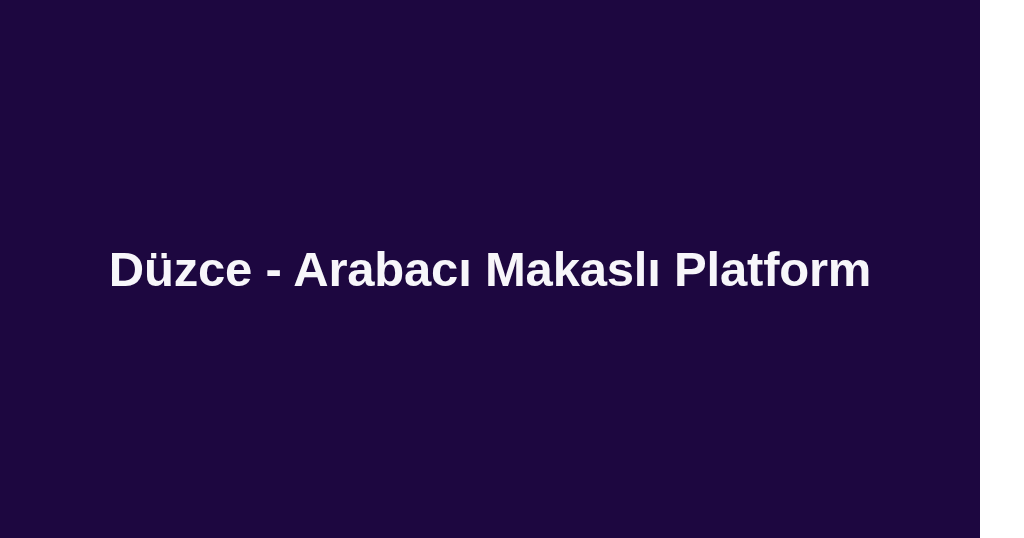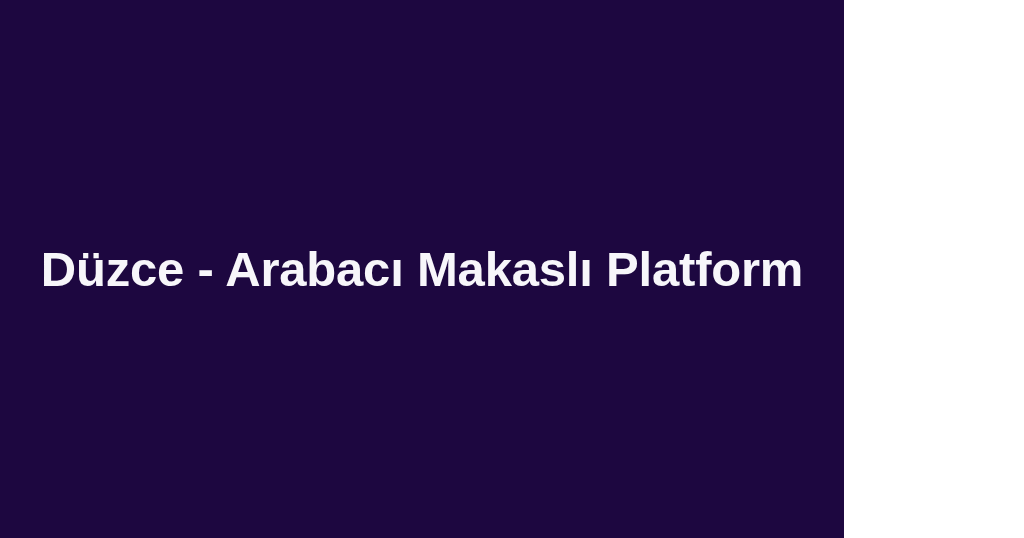--- a/index.html
+++ b/index.html
@@ -11,21 +11,21 @@
   body {
     width: 1024px;
     height: 538px;
     overflow: hidden;
     font-family: "Liberation Sans", sans-serif;
   }
 
   .banner {
     position: relative;
     box-sizing: border-box;
-    width: 844px;
+    width: 980px;
     height: 538px;
     background-color: #1d0740;
     display: flex;
     align-items: center;
     justify-content: center;
   }
 
   .title-block {
     width: 880px;
     padding: 0 40px;

